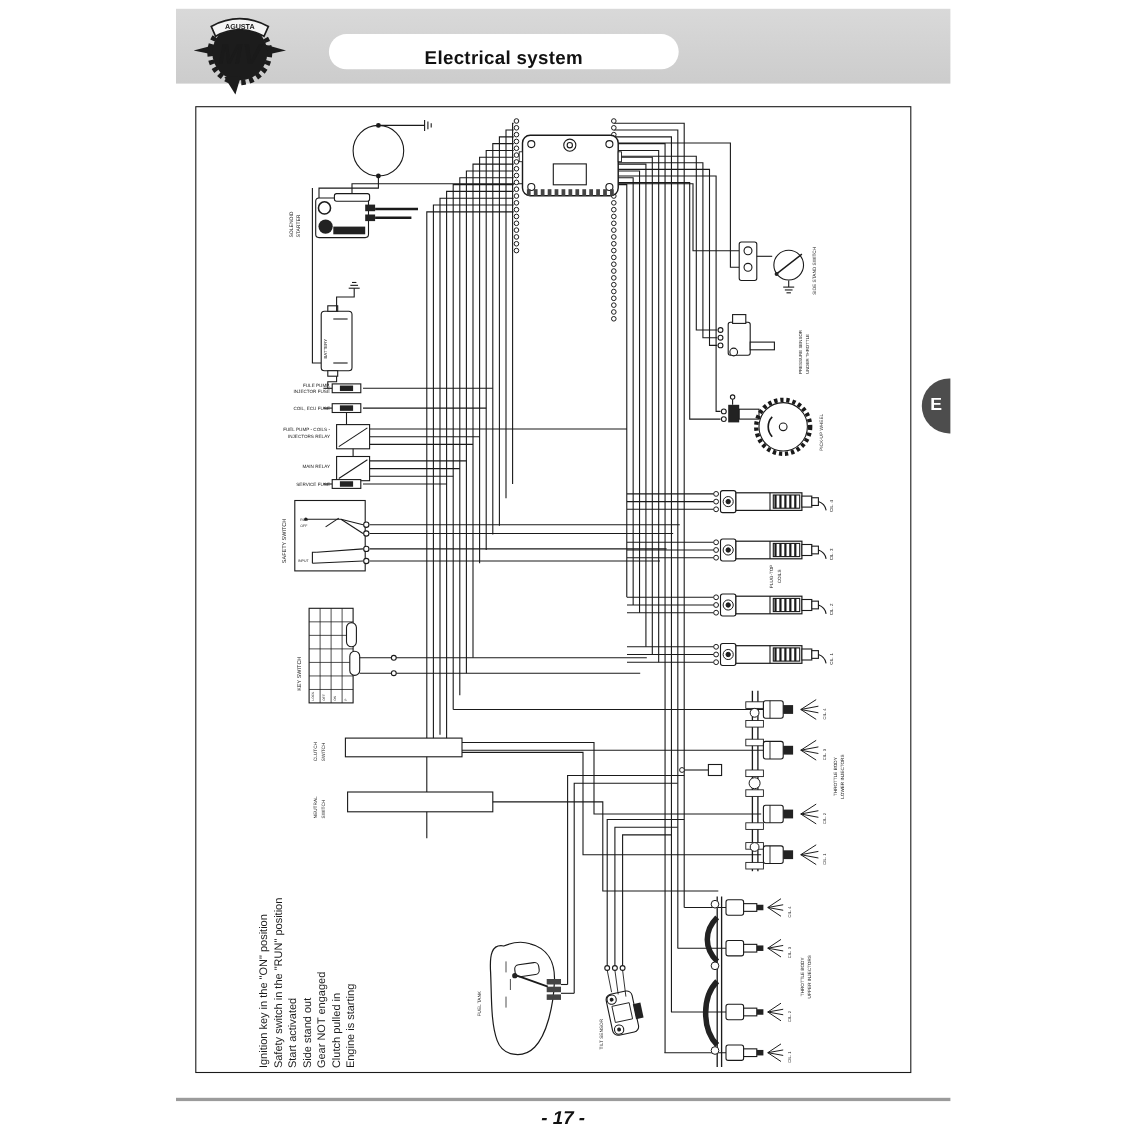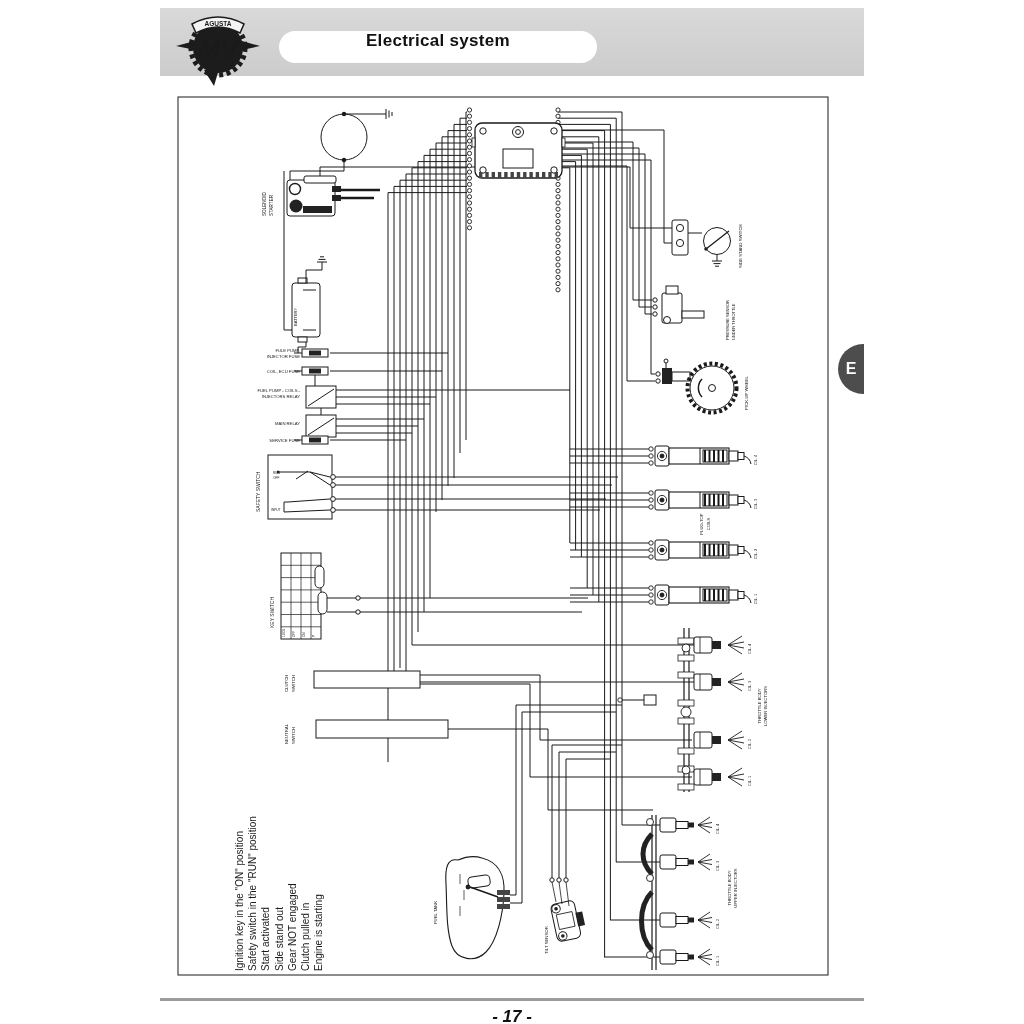--- a/index.html
+++ b/index.html
@@ -1,21 +1,21 @@
 <!DOCTYPE html>
 <html><head>
 <meta charset="utf-8">
 <style>
   html,body{margin:0;padding:0;background:#fff;}
   #page{position:relative;width:1024px;height:1024px;overflow:hidden;background:#fff;
         font-family:"Liberation Sans",sans-serif;}
   #header-bar{position:absolute;left:160px;top:8px;width:704px;height:68px;
         background:linear-gradient(#d9d9d9,#cccccc);}
-  #title-pill{position:absolute;left:279px;top:31px;width:318px;height:32px;background:#fff;
-        border-radius:16px;display:flex;align-items:flex-start;justify-content:center;}
+  #title-pill{position:absolute;left:299px;top:31px;width:318px;height:32px;background:#fff;
+        border-radius:16px;display:flex;align-items:flex-end;justify-content:center;}
   #title-pill span{font-weight:bold;font-size:17px;color:#111;letter-spacing:.3px;}
   #logo{position:absolute;left:172px;top:6px;}
   #e-tab{position:absolute;left:838px;top:344px;width:26px;height:50px;background:#4d4d4d;
         border-radius:25px 0 0 25px;display:flex;align-items:center;justify-content:center;}
   #e-tab span{color:#fff;font-weight:bold;font-size:16px;}
   #footer-line{position:absolute;left:160px;top:998px;width:704px;height:3px;background:#9b9b9b;}
   #page-number{position:absolute;left:0;right:0;top:1007px;text-align:center;
         font-style:italic;font-weight:bold;font-size:17px;color:#111;}
   svg text{font-family:"Liberation Sans",sans-serif;fill:#1a1a1a;}
   #dwg{position:absolute;left:0;top:0;}

